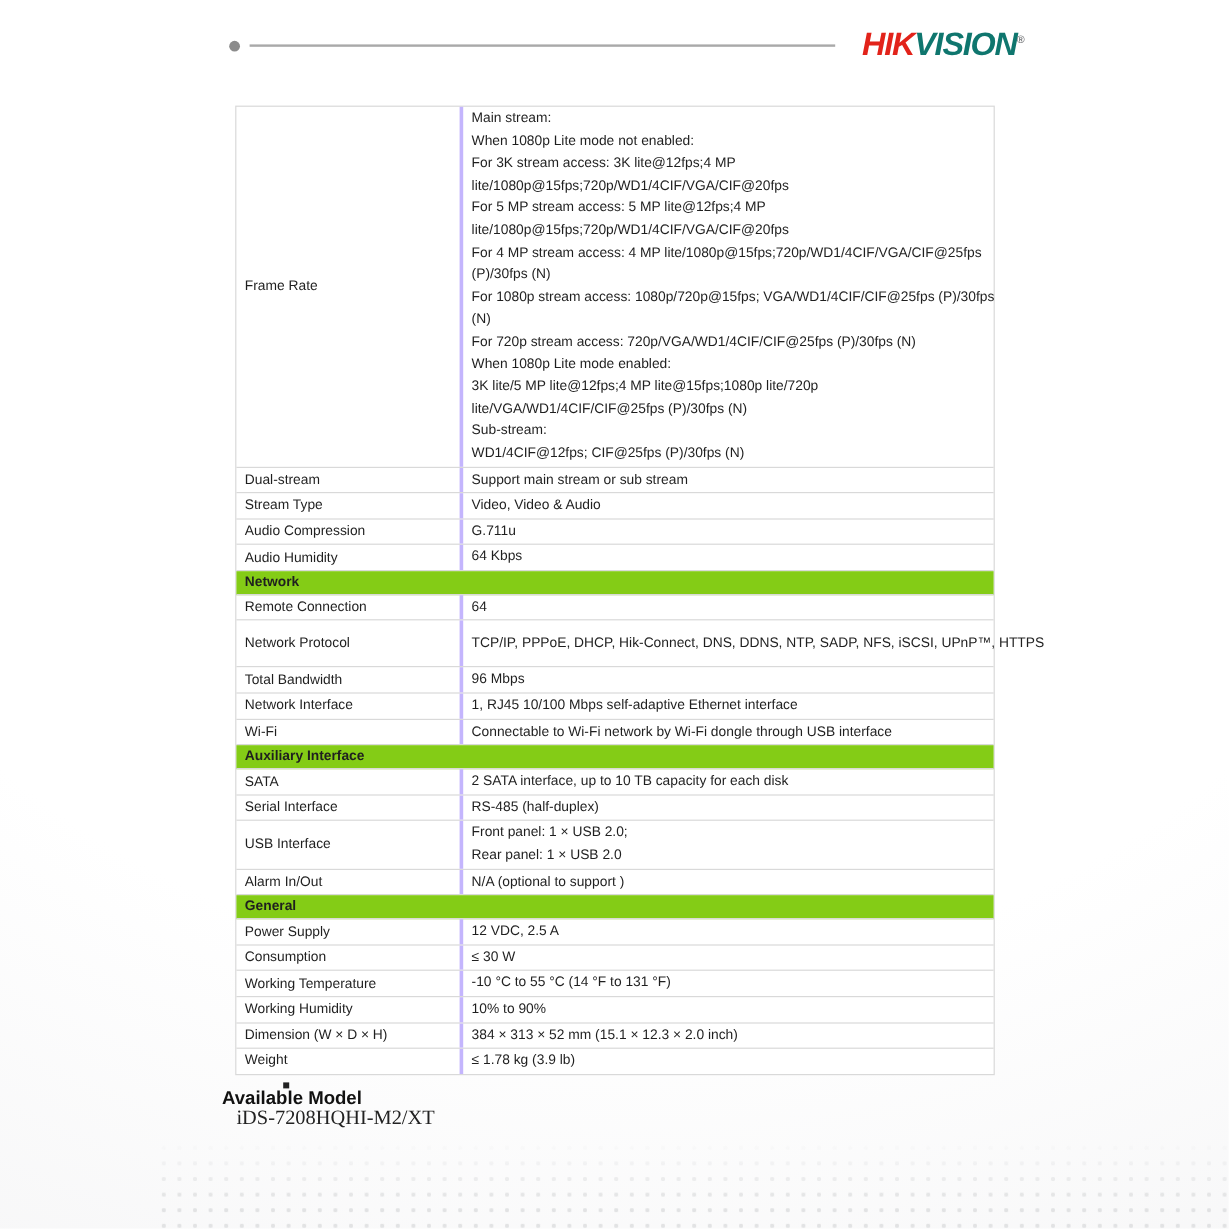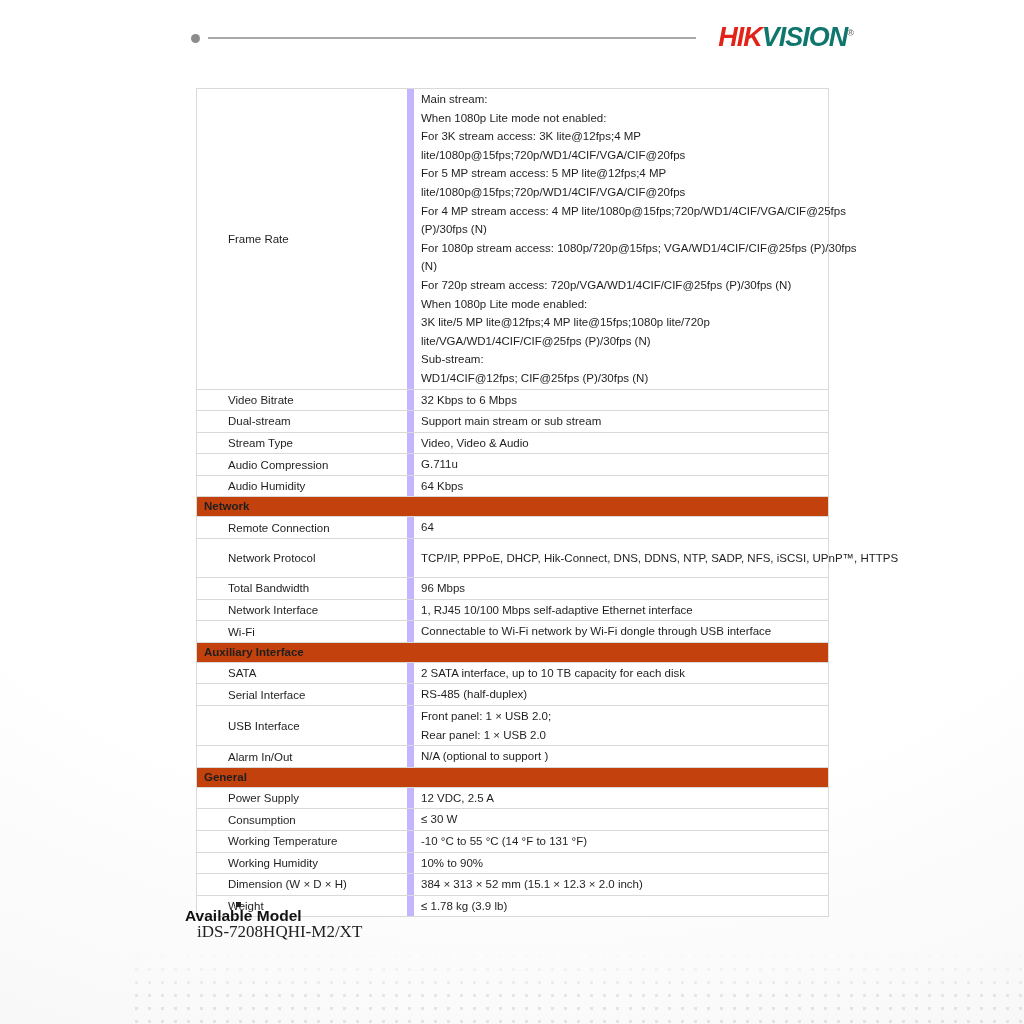--- a/index.html
+++ b/index.html
@@ -46,30 +46,30 @@
     position:absolute; left:196px; top:88px; width:631px;
     border:1px solid #d9d9d9;
     font-size:11.5px;
     background:#ffffff;
   }
   .row { border-bottom:1px solid #d9d9d9; }
   .row:last-child { border-bottom:none; }
   .row.spec { display:flex; align-items:stretch; }
   .cell.label {
     width:172px; flex:0 0 172px;
-    border-right:7px solid #c4b5fd;
+    border-right:3px solid #c4b5fd;
     padding:0 7px;
-    display:flex; align-items:center;margin-left:24px;
+    display:flex; align-items:center;
   }
   .cell.value { flex:1; padding:1px 7px; display:flex; flex-direction:column; justify-content:center; }
   .vline { line-height:18.6px; white-space:nowrap; }
   .row.spec { min-height:18.6px; }
   .row.tall { min-height:38px; }
   .row.section {
-    background:#c2410c;
+    background:#84cc16;
     font-weight:bold;
     padding:0 7px;
     line-height:19px; height:19px;
   }
   
   .avail-heading {
     position:absolute; left:185px; top:901px;
     font-size:15.5px; font-weight:bold; color:#111;
     display:flex; align-items:center;flex-direction:column;
   }
@@ -109,26 +109,20 @@
         <div class="vline">(N)</div>
         <div class="vline">For 720p stream access: 720p/VGA/WD1/4CIF/CIF@25fps (P)/30fps (N)</div>
         <div class="vline">When 1080p Lite mode enabled:</div>
         <div class="vline">3K lite/5 MP lite@12fps;4 MP lite@15fps;1080p lite/720p</div>
         <div class="vline">lite/VGA/WD1/4CIF/CIF@25fps (P)/30fps (N)</div>
         <div class="vline">Sub-stream:</div>
         <div class="vline">WD1/4CIF@12fps; CIF@25fps (P)/30fps (N)</div>
       </div>
     </div>
     <div class="row spec">
-      <div class="cell label">Video Bitrate</div>
-      <div class="cell value">
-        <div class="vline">32 Kbps to 6 Mbps</div>
-      </div>
-    </div>
-    <div class="row spec">
       <div class="cell label">Dual-stream</div>
       <div class="cell value">
         <div class="vline">Support main stream or sub stream</div>
       </div>
     </div>
     <div class="row spec">
       <div class="cell label">Stream Type</div>
       <div class="cell value">
         <div class="vline">Video, Video &amp; Audio</div>
       </div>

